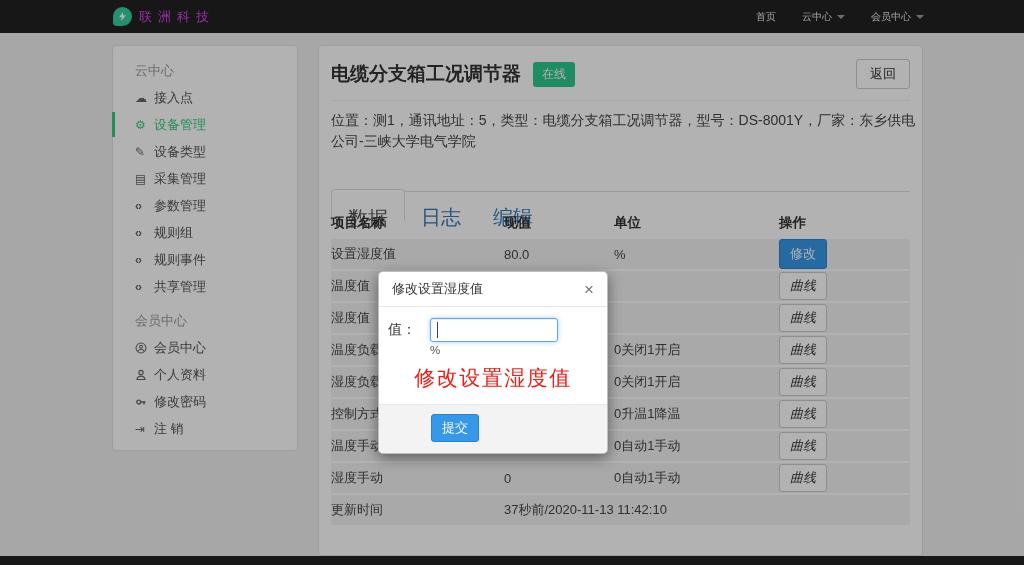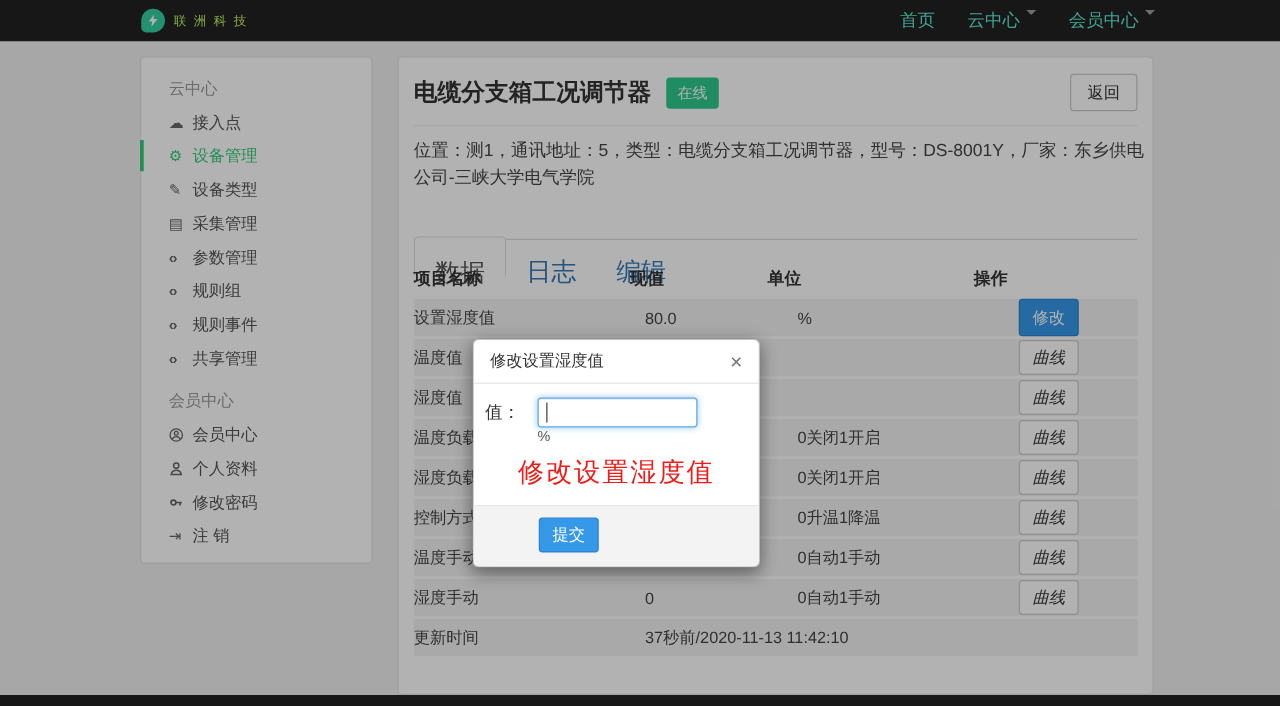--- a/index.html
+++ b/index.html
@@ -13,23 +13,23 @@
     position:relative; background:#f0f0f0;
     font-family:"Liberation Sans","DejaVu Sans",sans-serif;
     font-size:13px; color:#444;
   }
   
   .navbar{position:absolute; left:0; top:0; width:1024px; height:33px;
     background:#222; display:flex; align-items:center;}
   .brand{display:flex; align-items:center; margin-left:113px;}
   .brand-badge{width:19px; height:19px; border-radius:50% 50% 50% 4px;
     background:var(--brand-green); display:flex; align-items:center; justify-content:center;}
-  .brand-text{color:#bef264; font-size:10px; letter-spacing:6px; margin-left:7px;}
+  .brand-text{color:#d946ef; font-size:13px; letter-spacing:6px; margin-left:7px;}
   .nav-links{margin-left:auto; margin-right:100px; display:flex; align-items:center; gap:26px;}
-  .nav-link{color:#5eead4; font-size:14px; display:flex; cursor:pointer;}
+  .nav-link{color:#e5e5e5; font-size:10px; display:flex; align-items:center; cursor:pointer;}
   .caret{width:0; height:0; margin-left:5px; border-left:4px solid transparent;
     border-right:4px solid transparent; border-top:4px solid #9d9d9d;}
   
   .sidebar{position:absolute; left:112px; top:45px; width:186px; height:406px;
     background:#fff; border:1px solid var(--panel-border); border-radius:4px; padding-top:11px;}
   .side-header{height:27px; line-height:27px; padding-left:22px; color:#9a9a9a; font-size:13px;}
   .side-item{position:relative; height:27px; display:flex; align-items:center;
     padding-left:22px; color:#555; font-size:13px; cursor:pointer;}
   .side-item .ic{width:19px; color:#666; font-size:12px; display:inline-flex; align-items:center;}
   .side-item.active{color:var(--active-green);}
@@ -51,21 +51,21 @@
   .divider{border:none; border-top:1px solid #eee; margin:11px 0 9px;}
   .device-info{font-size:14px; color:#444; line-height:1.5; width:590px;}
   .tabs{margin-top:7px; display:flex; border-bottom:1px solid #ddd; height:33px;}
   .tab{padding:15px 16px; font-size:20px; color:var(--link-blue); cursor:pointer;margin-top:30px;}
   .tab.active{color:#555; background:#fff; border:1px solid #ddd; border-bottom:1px solid #fff;
     border-radius:4px 4px 0 0; margin-bottom:-1px;}
   
   .dtable{margin-top:16px;}
   .t-head{display:flex; align-items:center; height:29px; font-weight:bold; font-size:13.5px; color:#333;}
   .t-row{display:flex; align-items:center; min-height:32px; background:var(--row-bg);
-    border-top:2px solid #fff;gap:12px;}
+    border-top:2px solid #fff;}
   .c1{width:173px; flex-shrink:0;}
   .c2{width:110px; flex-shrink:0; white-space:nowrap;}
   .c3{width:165px; flex-shrink:0; white-space:nowrap;}
   .c4{flex:1;}
   .btn-line{background:#fff; border:1px solid #ccc; border-radius:3px; color:#333;
     font-size:13px; padding:4px 10px; cursor:pointer;font-style:italic;}
   .btn-mod{background:var(--primary-blue); border:1px solid #2a83cf; border-radius:3px;
     color:#fff; font-size:13px; padding:5px 10px; cursor:pointer;}
   
   .footer-bar{position:absolute; left:0; bottom:0; width:1024px; height:9px; background:#222;}

